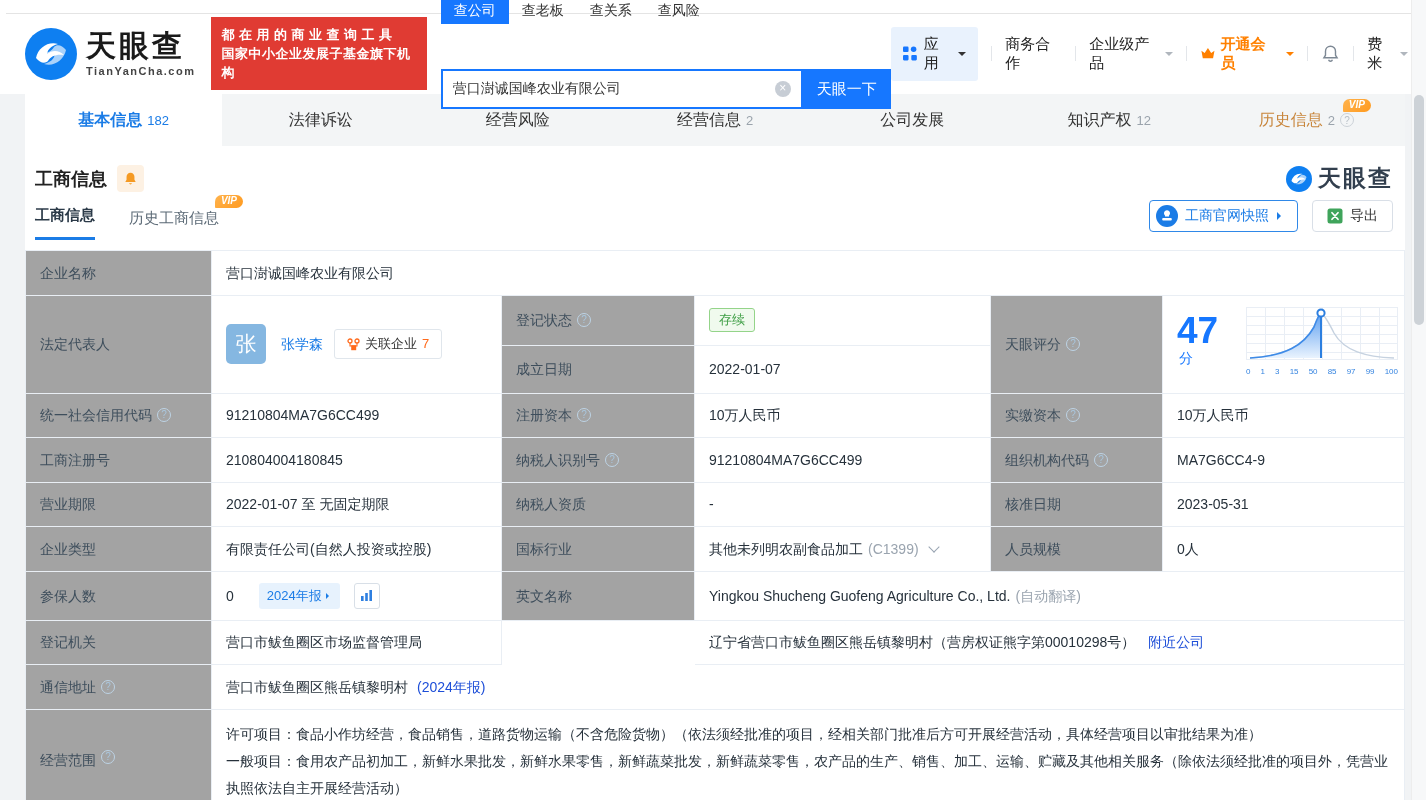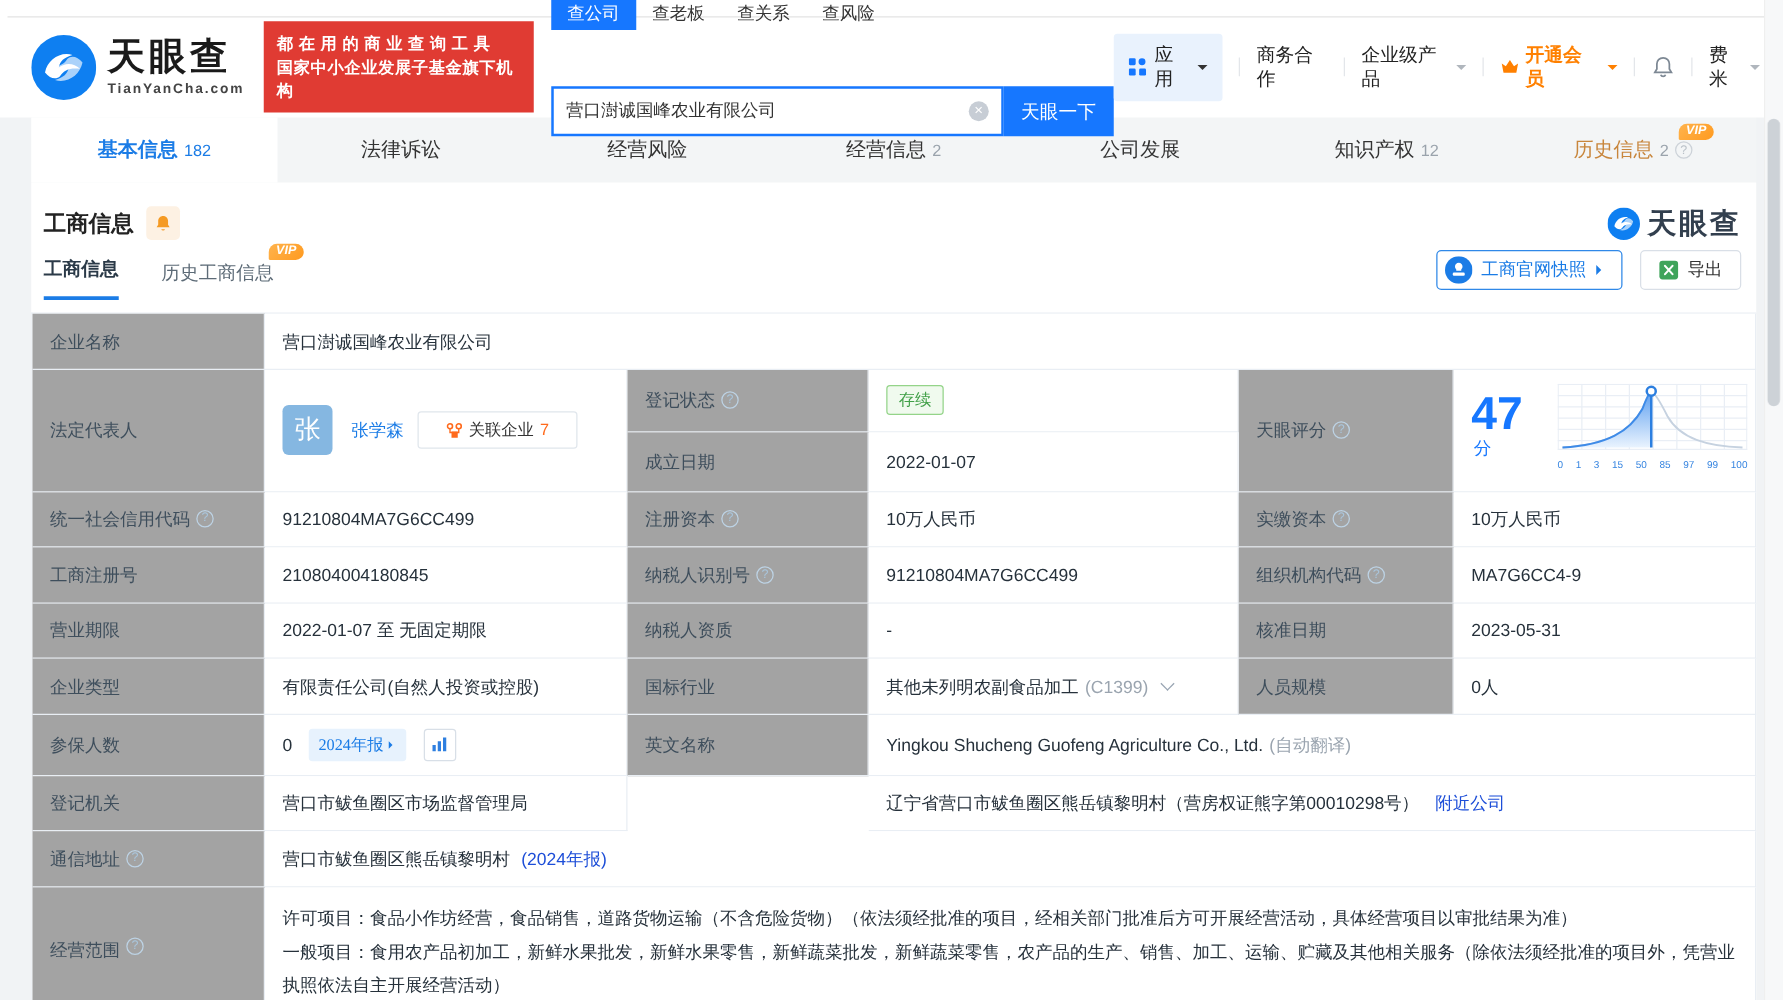--- a/index.html
+++ b/index.html
@@ -72,24 +72,24 @@
   .cell { border-right:1px solid #e9eef4; border-bottom:1px solid #e9eef4; padding:11px 10px 11px 14px;
           font-size:14px; display:flex; align-items:center; gap:5px; line-height:20px; }
   .lbl { background:#a3a3a3; color:#3e4e5c; }
   .val { background:#fff; color:#26313b; }
   .help { width:14px; height:14px; border:1px solid #bdd3e5; border-radius:50%; color:#a9c6dd; font-size:10px; line-height:12px; text-align:center; flex:none; cursor:pointer; }
   .help::before { content:"?"; }
   .gray { color:#9aa4af; }
   .link { color:#1d4ed8; cursor:pointer; }
   .avatar { width:40px; height:40px; border-radius:5px; background:#85b7e1; color:#fff; font-size:21px; display:flex; align-items:center; justify-content:center; flex:none; }
   .rep-name { color:#1b7ce6; font-size:14px; margin:0 6px 0 10px; cursor:pointer; }
-  .rel-badge { display:flex; align-items:center; gap:5px; border:1px solid #e0e6ec; border-radius:3px; padding:4px 22px; font-size:13px; color:#333; cursor:pointer; }
+  .rel-badge { display:flex; align-items:center; gap:5px; border:1px solid #e0e6ec; border-radius:3px; padding:4px 12px; font-size:13px; color:#333; cursor:pointer; }
   .rel-badge b { color:#ff6a1c; font-weight:normal; }
   .badge-green { background:#f0faee; border:1px solid #94d489; color:#41a048; font-size:13px; padding:2px 9px; border-radius:3px; line-height:18px; }
-  .pill { display:flex; align-items:center; background:#e7f2fd; color:#1b7ce6; font-size:13px; border-radius:3px; padding:3px 8px; margin-left:8px; cursor:pointer; gap:2px;font-family:Liberation Serif, serif; }
+  .pill { display:flex; align-items:center; background:#e7f2fd; color:#1b7ce6; font-size:13px; border-radius:3px; padding:3px 8px; margin-left:20px; cursor:pointer; gap:2px; }
   .pill-arrow { width:0; height:0; border:3.5px solid transparent; border-left-color:#1b7ce6; margin-left:2px; }
   .chart-btn { width:26px; height:26px; border:1px solid #d8dfe7; border-radius:3px; display:flex; align-items:center; justify-content:center; margin-left:9px; cursor:pointer; }
   .chev { width:8px; height:8px; border-right:1.5px solid #98a4b2; border-bottom:1.5px solid #98a4b2; transform:rotate(45deg); margin:-3px 0 0 6px; flex:none; }
   .score-cell { gap:12px; padding-right:6px; }
   .score-big { font-size:37px; font-weight:bold; color:#1677ff; }
   .score-unit { font-size:14px; color:#1677ff; margin-left:2px; }
   .score-chart { display:flex; flex-direction:column; }
   .axis { display:flex; justify-content:space-between; width:152px; font-size:8px; color:#3584e0; margin-top:1px; }
   .scope { white-space:pre-line; align-items:flex-start; line-height:27px; padding-right:16px; }
   .scope-lbl { align-items:flex-start; padding-top:40px; }

